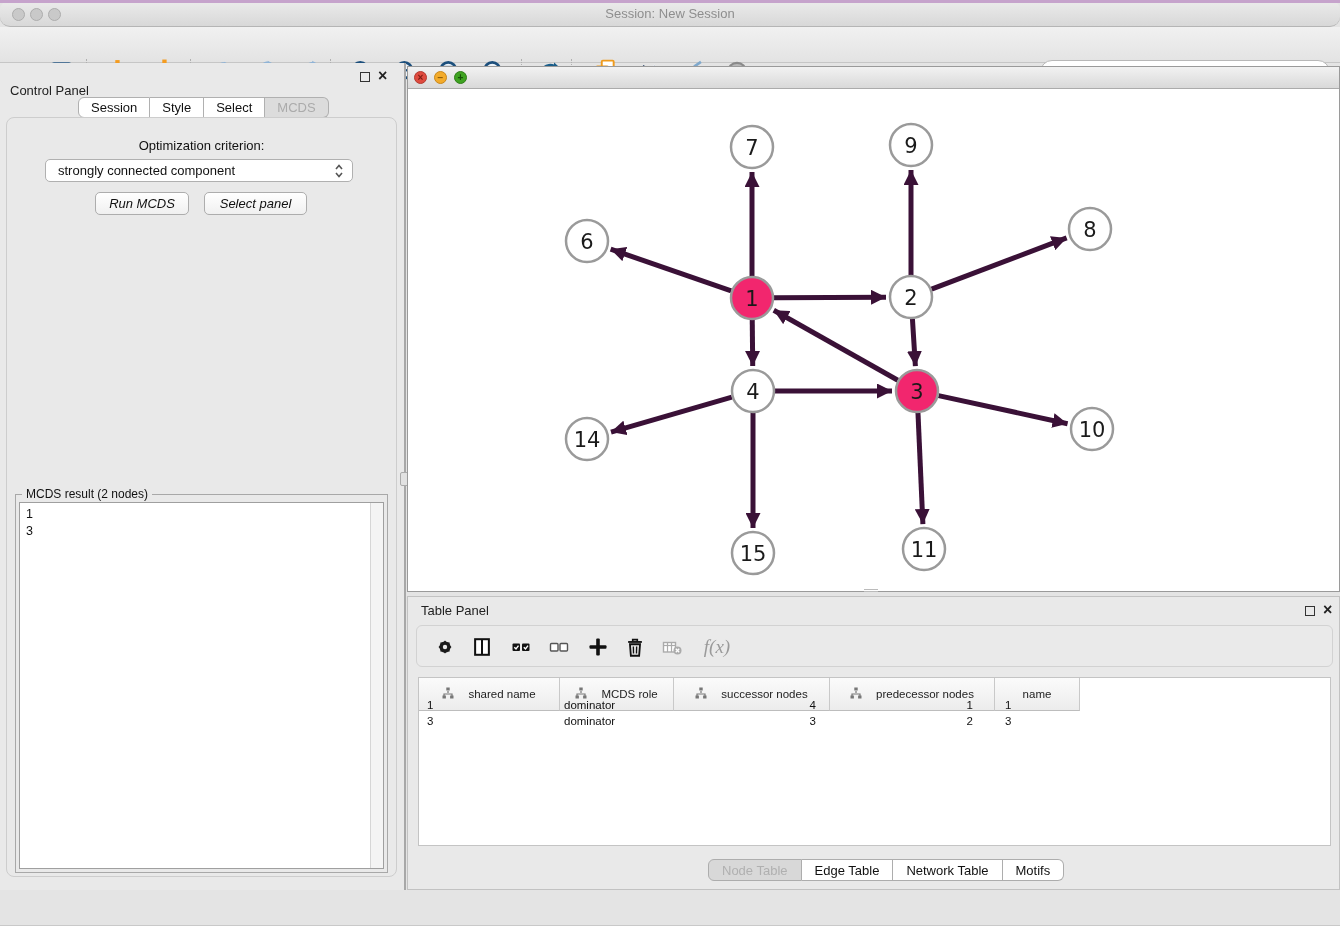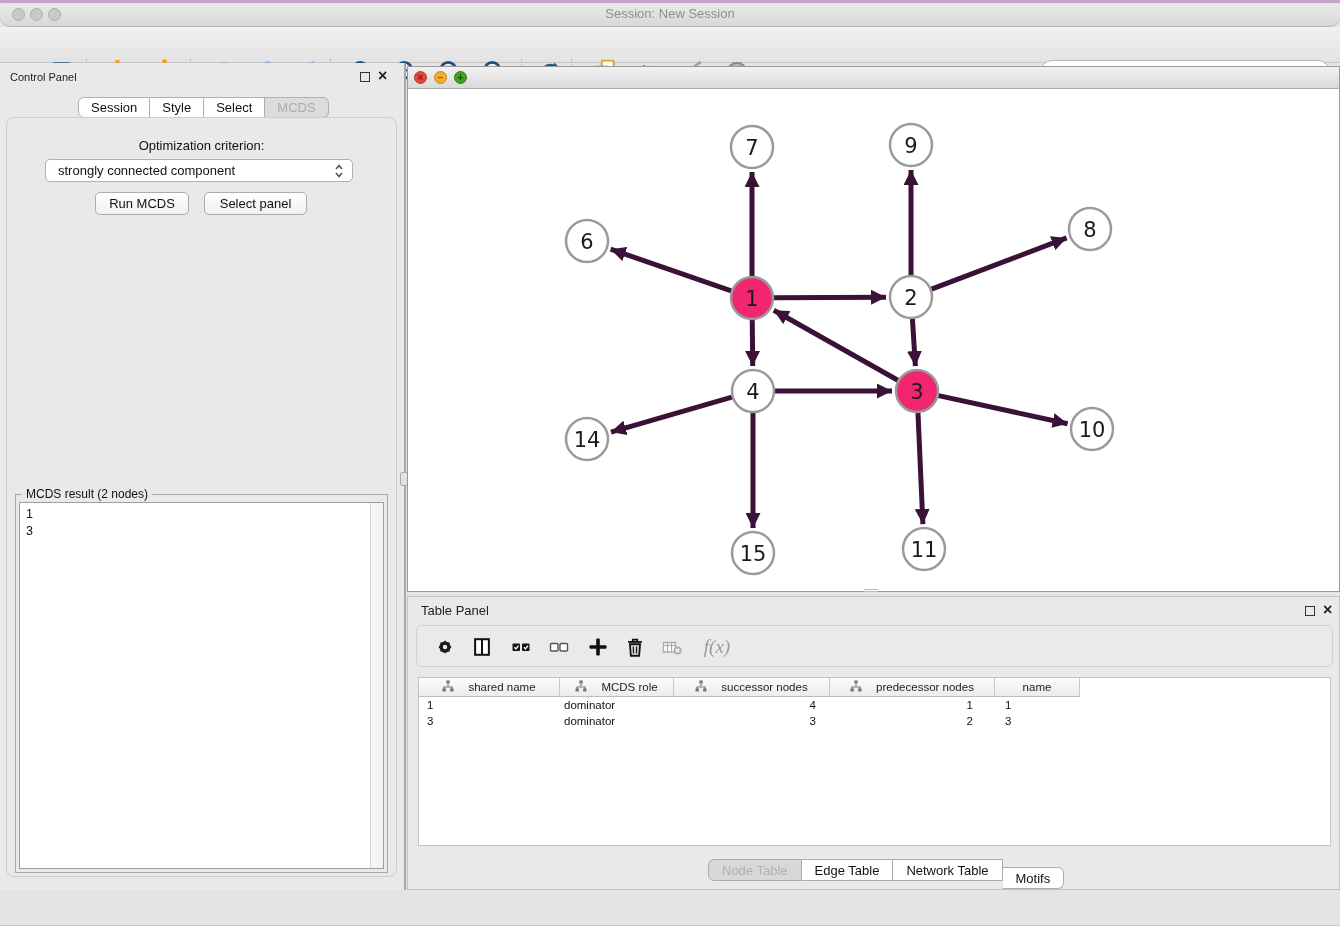--- a/index.html
+++ b/index.html
@@ -17,37 +17,37 @@
     background:linear-gradient(#f1f1f1,#e3e3e3); border-bottom:1px solid #c6c6c6; }
   .tb-btn { position:absolute; top:29px; width:36px; height:32px; display:flex; align-items:center; justify-content:center; cursor:default; }
   .tb-sep { position:absolute; top:32px; height:26px; width:0; border-left:1px dotted #b0b0b0; }
   #search-box { position:absolute; left:1040px; top:33px; width:290px; height:24px; background:#fff;
     border:1px solid #b8b8b8; border-radius:12px; display:flex; align-items:center; padding-left:8px; }
   #search-box input { border:none; outline:none; font-size:12px; width:250px; background:transparent; margin-left:5px; }
 
   
   #control-panel { position:absolute; left:0; top:63px; width:404px; height:827px; background:#e9e9e9; }
   #cp-header { position:absolute; left:0; top:0; width:100%; height:28px; }
-  #cp-title { position:absolute; left:10px; top:8px; font-size:11px; color:#222; }
+  #cp-title { position:absolute; left:10px; top:20px; font-size:13px; color:#222; }
   .panel-float { position:absolute; top:9px; width:10px; height:10px; border:1.5px solid #333; }
   .panel-close { position:absolute; top:3px; font-size:16px; font-weight:bold; color:#222; line-height:20px; }
   #cp-tabs { position:absolute; left:78px; top:34px; height:21px; display:flex; }
   .cp-tab { height:21px; padding:0 12px; font-size:13px; color:#111; background:#fff; border:1px solid #b0b0b0;
     border-left-width:0; display:flex; align-items:center; }
   .cp-tab:first-child { border-left-width:1px; border-radius:6px 0 0 6px; }
   .cp-tab:last-child { border-radius:0 6px 6px 0; }
   .cp-tab.selected { background:#dcdcdc; color:#ababab; }
   #cp-body { position:absolute; left:6px; top:54px; width:391px; height:760px; background:#e9e9e9;
     border:1px solid #cdcdcd; border-radius:8px; }
   #opt-label { position:absolute; left:0; top:20px; width:100%; text-align:center; font-size:13px; color:#111; }
   #opt-select { position:absolute; left:38px; top:41px; width:308px; height:23px; background:#fff; border:1px solid #b0b0b0;
     border-radius:5px; font-size:13px; color:#111; display:flex; align-items:center; padding-left:12px; }
   #opt-select .stepper { position:absolute; right:8px; top:2px; color:#555; }
   .cp-btn { position:absolute; top:74px; height:23px; background:linear-gradient(#ffffff,#f0f0f0); border:1px solid #adadad;
-    border-radius:5px; font-size:13px; color:#111; display:flex; align-items:center; justify-content:center; }
+    border-radius:5px; font-size:13px; color:#111; display:flex; align-items:center; justify-content:center;font-style:italic; }
   #mcds-group { position:absolute; left:8px; top:376px; width:373px; height:379px; border:1px solid #a8a8a8; }
   #mcds-group-title { position:absolute; left:6px; top:-8px; background:#e9e9e9; padding:0 4px; font-size:12px; color:#111; }
   #mcds-list { position:absolute; left:3px; top:7px; right:3px; bottom:3px; background:#fff; border:1px solid #9f9f9f; overflow:hidden; }
   #mcds-scroll { position:absolute; right:0; top:0; width:13px; height:100%; background:#f4f4f4; border-left:1px solid #d6d6d6; }
   .mcds-item { font-size:12.5px; color:#111; padding-left:6px; line-height:17px; }
   #mcds-list .pad { height:3px; }
 
   
   #v-divider { position:absolute; left:404px; top:63px; width:2px; height:827px; background:#a8a8a8; }
   #v-divider-handle { position:absolute; left:-4px; top:409px; width:9px; height:14px; background:#e2e2e2; border:1px solid #ababab; border-radius:2px; }
@@ -63,30 +63,30 @@
   #net-resize { position:absolute; bottom:-1px; left:456px; width:14px; height:3px; border-top:1px solid #bbb; border-bottom:1px solid #bbb; }
 
   
   #table-panel { position:absolute; left:407px; top:596px; width:933px; height:294px; background:#e9e9e9; border:1px solid #c2c2c2; }
   #tp-title { position:absolute; left:13px; top:6px; font-size:13px; color:#222;text-align:center; }
   #tp-toolbar { position:absolute; left:8px; top:28px; width:917px; height:42px; border:1px solid #d2d2d2; border-radius:6px; background:#eaeaea; }
   .tp-btn { position:absolute; top:6px; width:30px; height:30px; display:flex; align-items:center; justify-content:center; }
   .fx-label { font-family:"Liberation Serif", serif; font-style:italic; font-size:19px; color:#9a9a9a; }
   #tbl { position:absolute; left:10px; top:80px; width:913px; height:169px; background:#fff; border:1px solid #c4c4c4; overflow:hidden; }
   #tbl-header { position:absolute; left:0; top:0; height:19px; display:flex; }
-  .th { height:19px; background:linear-gradient(#fbfbfb,#ececec); border-right:1px solid #c9c9c9; border-bottom:1px solid #bdbdbd;
+  .th { height:33px; background:linear-gradient(#fbfbfb,#ececec); border-right:1px solid #c9c9c9; border-bottom:1px solid #bdbdbd;
     display:flex; align-items:center; justify-content:center; gap:14px; font-size:11.5px; color:#222; }
   #tbl-body { position:absolute; left:0; top:19px; width:100%; }
   .tr { display:flex; height:16px; }
   .td { font-size:11.5px; color:#111; line-height:16px; white-space:nowrap; overflow:hidden; }
   #tbl-tabs { position:absolute; left:288px; top:262px; height:22px; display:flex; }
   .tbl-tab { height:22px; padding:0 13px; font-size:13px; color:#111; background:#fff; border:1px solid #adadad; border-left-width:0;
     display:flex; align-items:center; }
   .tbl-tab:first-child { border-left-width:1px; border-radius:6px 0 0 6px;margin-left:12px; }
-  .tbl-tab:last-child { border-radius:0 6px 6px 0;margin-top:8px; }
+  .tbl-tab:last-child { border-radius:0 6px 6px 0; }
   .tbl-tab.selected { background:#d8d8d8; color:#b0b0b0; }
 
   
   #statusbar { position:absolute; left:0; top:890px; width:1340px; height:36px; background:#ededed; border-top:1px solid #c9c9c9;margin-top:35px; }
   #list-btn { position:absolute; left:12px; top:7px; width:26px; height:24px; background:#fff; border:1px solid #a9a9a9; border-radius:3px;
     display:flex; align-items:center; justify-content:center; }
   #memory-btn { position:absolute; right:10px; top:7px; width:78px; height:24px; background:#fff; border:1px solid #a9a9a9; border-radius:3px;
     display:flex; align-items:center; justify-content:center; gap:6px; font-size:12px; color:#111; }
   #memory-dot { width:11px; height:11px; border-radius:50%; background:#1e8e1e; }
 </style>

